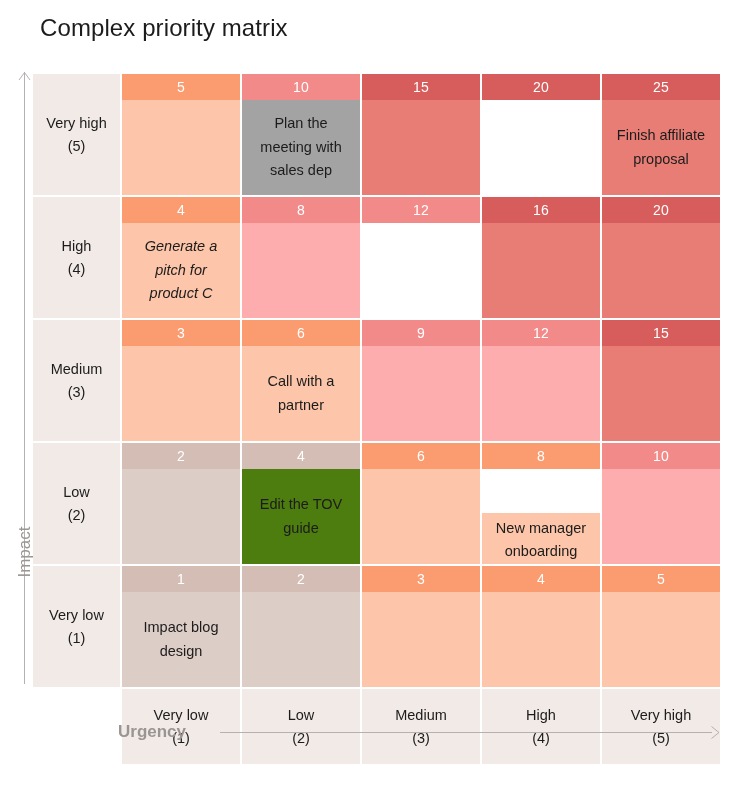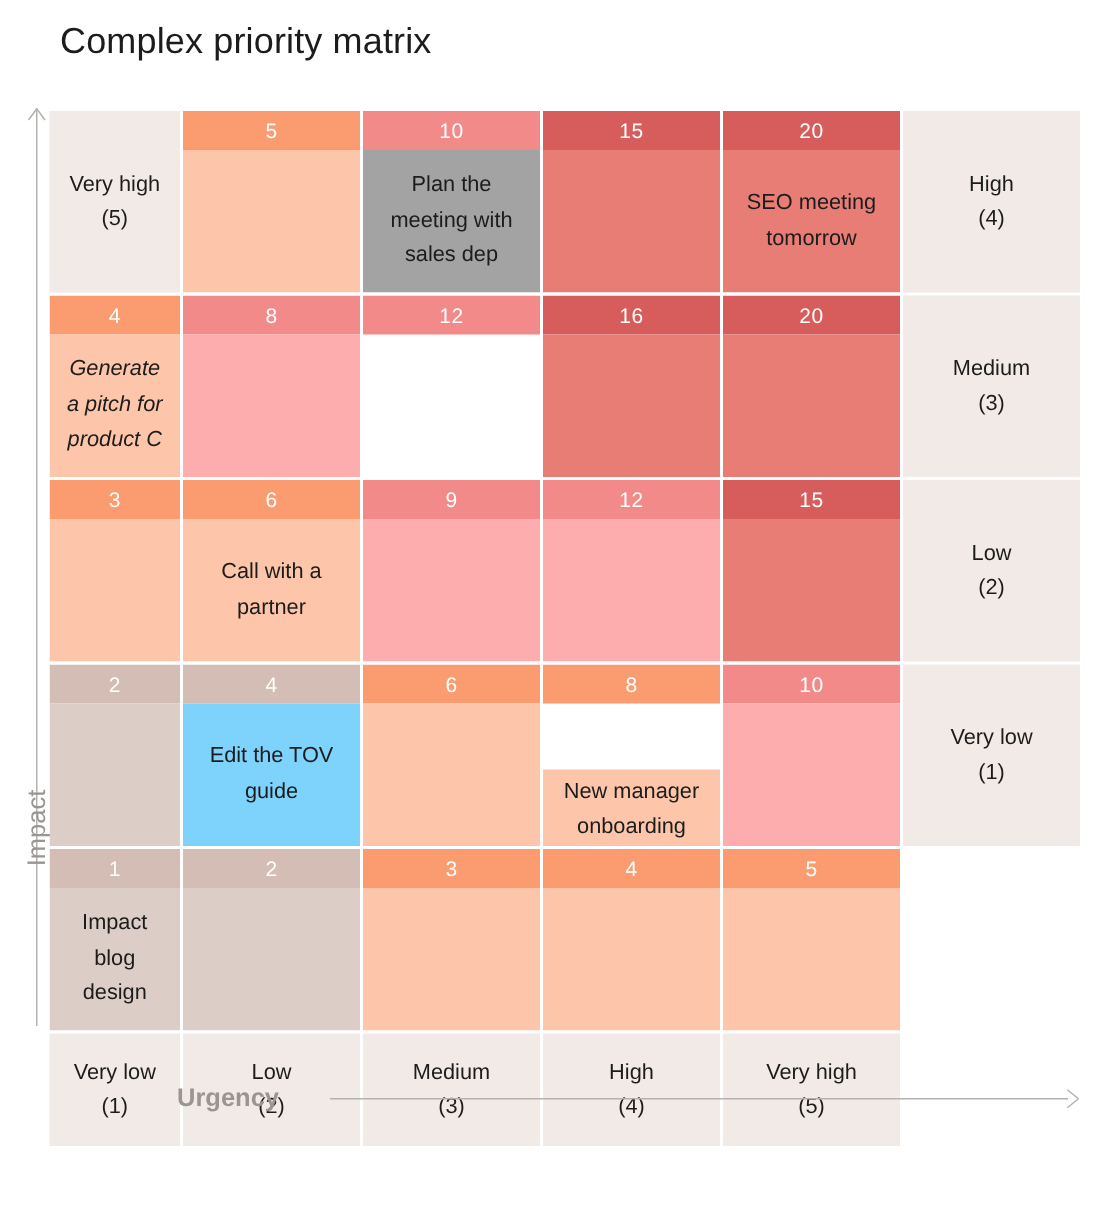--- a/index.html
+++ b/index.html
@@ -158,21 +158,24 @@
     <div class="cell">
       <div class="cell-head" style="background: rgb(242, 138, 138);">10</div>
       <div class="cell-body" style="background: #a3a3a3;">Plan the meeting with sales dep</div>
     </div>
     <div class="cell">
       <div class="cell-head" style="background: rgb(215, 92, 92);">15</div>
       <div class="cell-body" style="background: rgb(232, 125, 118);"></div>
     </div>
     <div class="cell">
       <div class="cell-head" style="background: rgb(215, 92, 92);">20</div>
-      <div class="cell-body" style="background: rgb(232, 125, 118);">SEO meeting tomorrow</div>
+    </div>
+    <div class="cell">
+      <div class="cell-head" style="background: rgb(215, 92, 92);">25</div>
+      <div class="cell-body" style="background: rgb(232, 125, 118);">Finish affiliate proposal</div>
     </div>
 
     <div class="axis-cell">
       <span>High</span>
       <span>(4)</span>
     </div>
     <div class="cell">
       <div class="cell-head" style="background: rgb(250, 156, 112);">4</div>
       <div class="cell-body" style="background: rgb(253, 197, 169); font-style: italic;">Generate a pitch for product C</div>
     </div>
@@ -220,21 +223,21 @@
     <div class="axis-cell">
       <span>Low</span>
       <span>(2)</span>
     </div>
     <div class="cell">
       <div class="cell-head" style="background: rgb(212, 189, 180);">2</div>
       <div class="cell-body" style="background: rgb(221, 205, 199);"></div>
     </div>
     <div class="cell">
       <div class="cell-head" style="background: rgb(212, 189, 180);">4</div>
-      <div class="cell-body" style="background: #7dd3fc;">Edit the TOV guide</div>
+      <div class="cell-body" style="background: #4d7c0f;">Edit the TOV guide</div>
     </div>
     <div class="cell">
       <div class="cell-head" style="background: rgb(250, 156, 112);">6</div>
       <div class="cell-body" style="background: rgb(253, 197, 169);"></div>
     </div>
     <div class="cell">
       <div class="cell-head" style="background: rgb(250, 156, 112);">8</div>
       <div class="cell-body" style="background: rgb(253, 197, 169); margin-top: 44px;">New manager onboarding</div>
     </div>
     <div class="cell">

